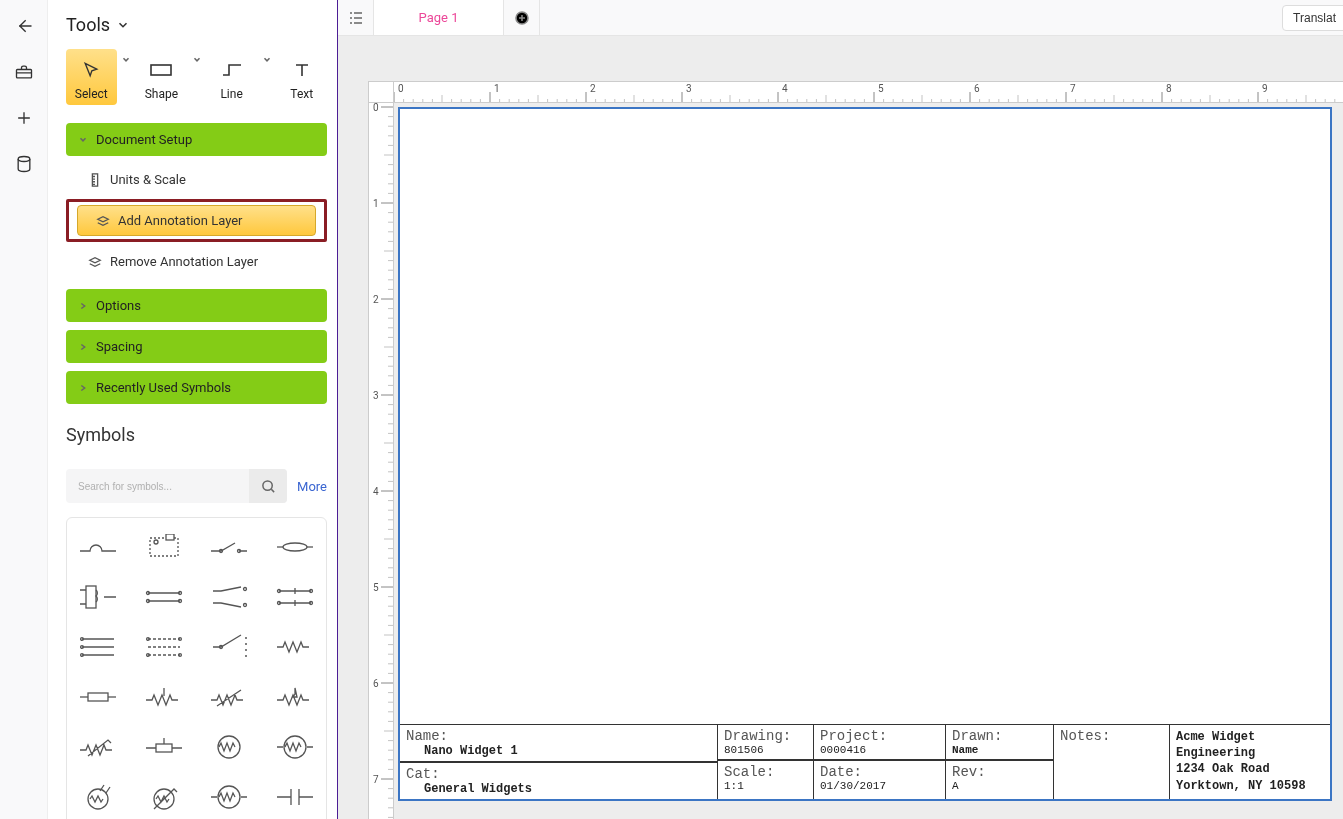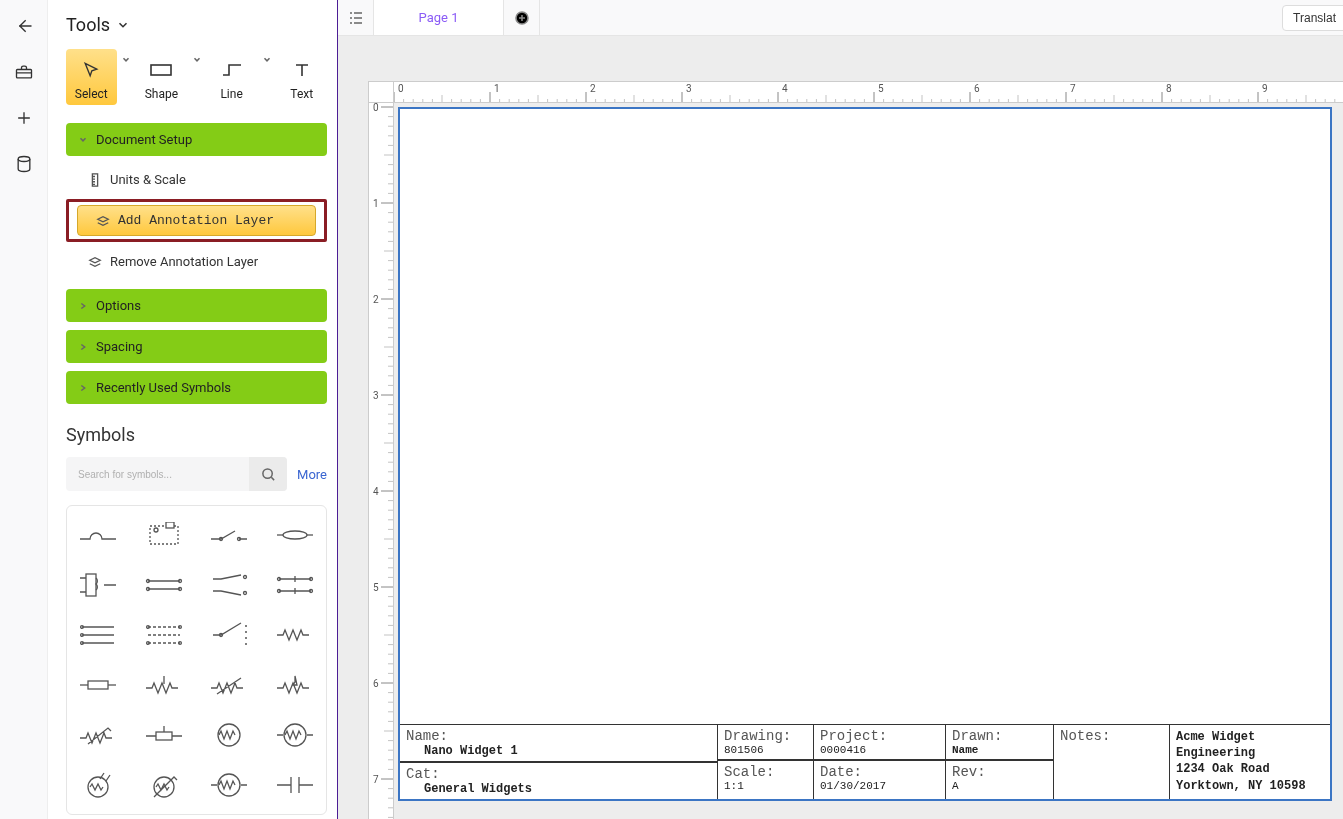--- a/index.html
+++ b/index.html
@@ -105,33 +105,32 @@
     gap:8px;
     cursor:pointer;
     border-radius:4px;
   }
   .sub-item svg { width:14px; height:14px; stroke:#555; fill:none; stroke-width:1.5;}
   .sub-item.highlighted {
     background: linear-gradient(#ffe08a,#ffc83d);
     border: 1px solid #d6a82a;
     margin: 0 4px;
     padding: 7px 12px 7px 18px;
-    font-family: Liberation Mono, monospace;
   }
   .highlight-ring {
     border: 3px solid #8a1d24;
     border-radius: 2px;
     padding: 3px 4px;
     margin: 4px 0;
   }
 
   .symbols-title {
     font-size: 18px;
     color: #333;
-    margin: 20px 0 12px 0;
+    margin: 20px 0 24px 0;
   }
   .search-row {
     display:flex;
     align-items:center;
     gap:10px;
     margin-bottom: 14px;
   }
   .search-wrap {
     flex:1;
     display:flex;
@@ -197,21 +196,21 @@
   .topbar .outline-btn {
     width:36px;
     display:flex;align-items:center;justify-content:center;
     border-right:1px solid #e5e5e5;
     cursor:pointer;
   }
   .tab {
     width:130px;
     display:flex;align-items:center;justify-content:center;
     font-size:13px;
-    color:#8b5cf6;
+    color:#ec4899;
     border-right:1px solid #e5e5e5;
     background:#fff;
     cursor:pointer;
   }
   .add-tab {
     width:36px;
     display:flex;align-items:center;justify-content:center;
     border-right:1px solid #e5e5e5;
     cursor:pointer;
     color:#888;

